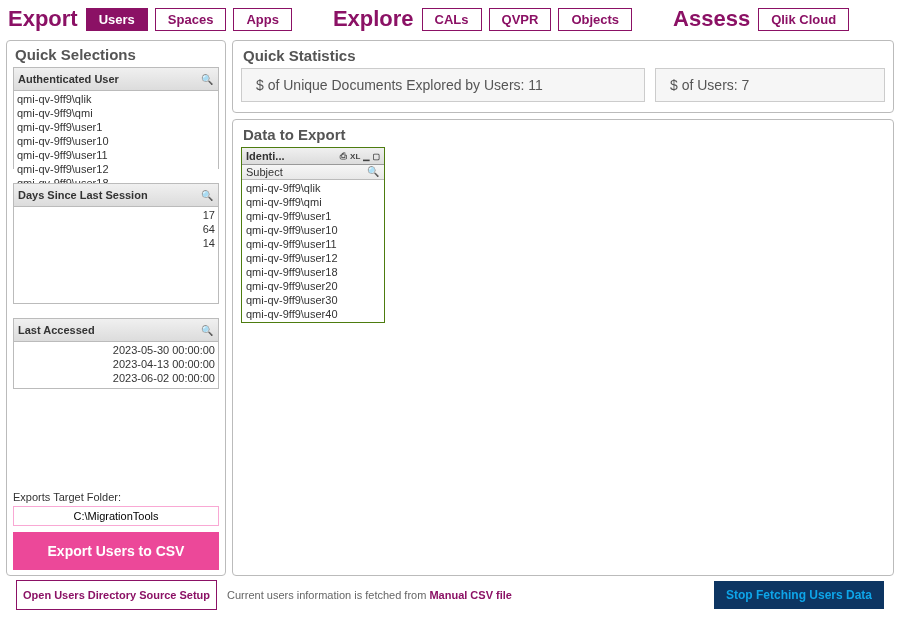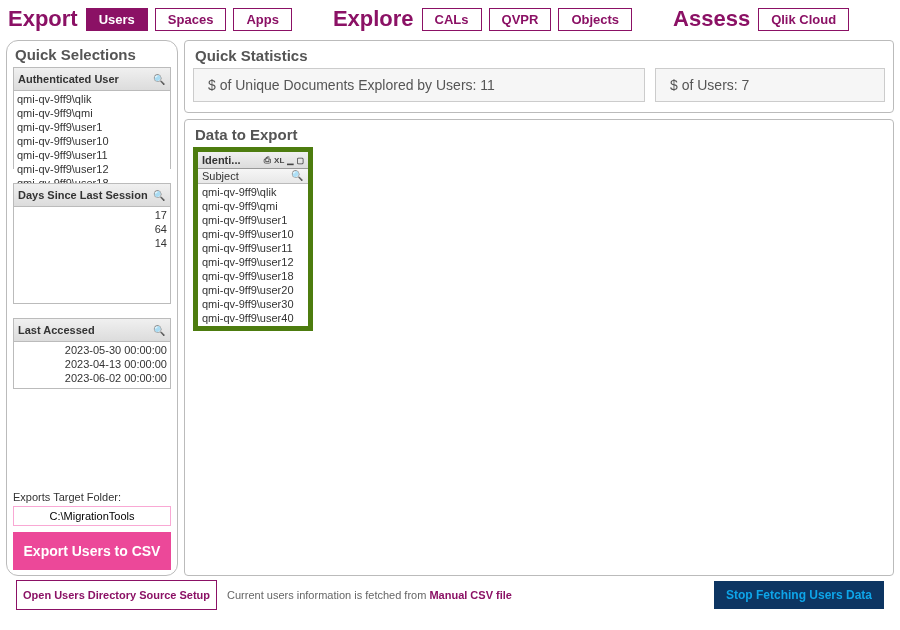--- a/index.html
+++ b/index.html
@@ -43,23 +43,23 @@
     color: #fff;
   }
   
   .main {
     display: flex;
     height: 536px;
     padding: 0 6px;
     gap: 6px;
   }
   .left-col {
-    width: 172px;
+    width: 220px;
     border: 1px solid #bbb;
-    border-radius: 12px;
+    border-radius: 4px;
     padding: 5px 6px;
     display: flex;
     flex-direction: column;
   }
   .right-col {
     flex: 1;
     display: flex;
     flex-direction: column;
     gap: 6px;
   }
@@ -143,22 +143,22 @@
     padding:8px 14px;
     font-size:14px;
     color:#555;
   }
   .stat-box.left { flex:1; }
   .stat-box.right { width:230px; }
 
   .data-panel { flex:1; position:relative; }
 
   .qv-obj {
-    width:120px;
-    border:5px solid #4d7c0f;
+    width:144px;
+    border:1px solid #4d7c0f;
     background:#fff;
   }
   .qv-obj-header {
     background: linear-gradient(#f0f0f0,#dcdcdc);
     border-bottom:1px solid #999;
     font-size:11px;
     font-weight:bold;
     padding:2px 4px;
     display:flex;
     justify-content:space-between;

